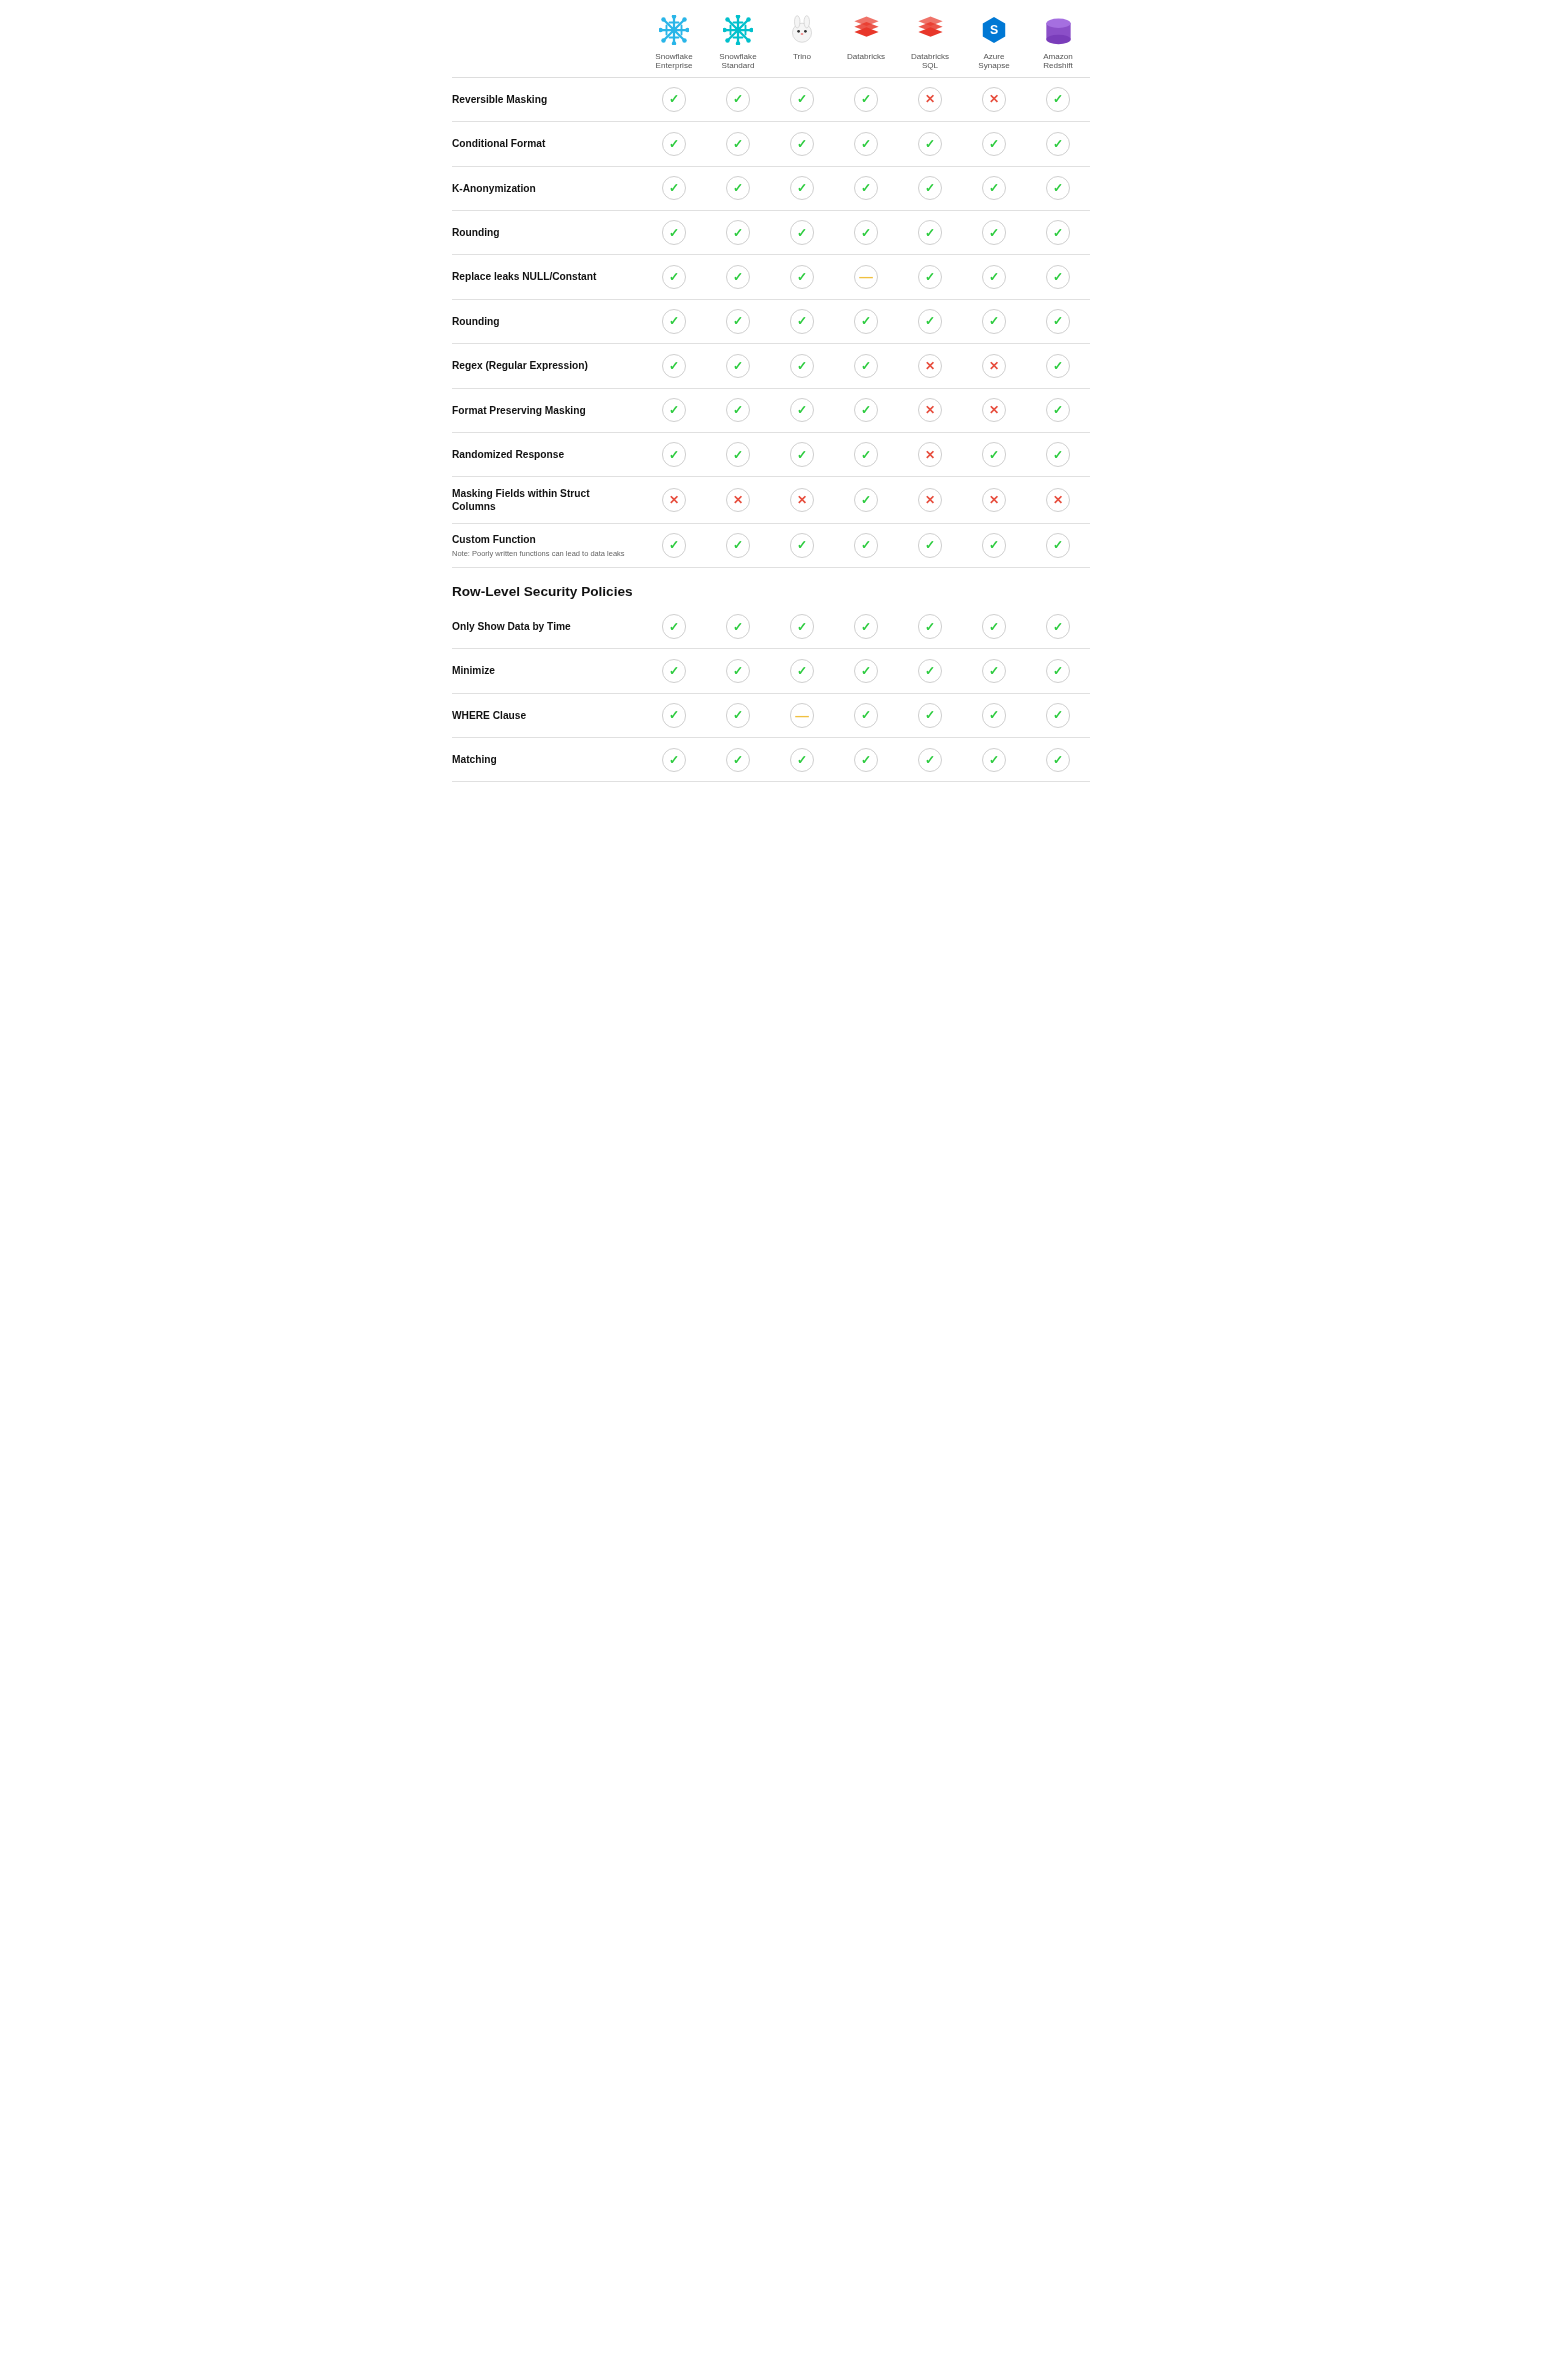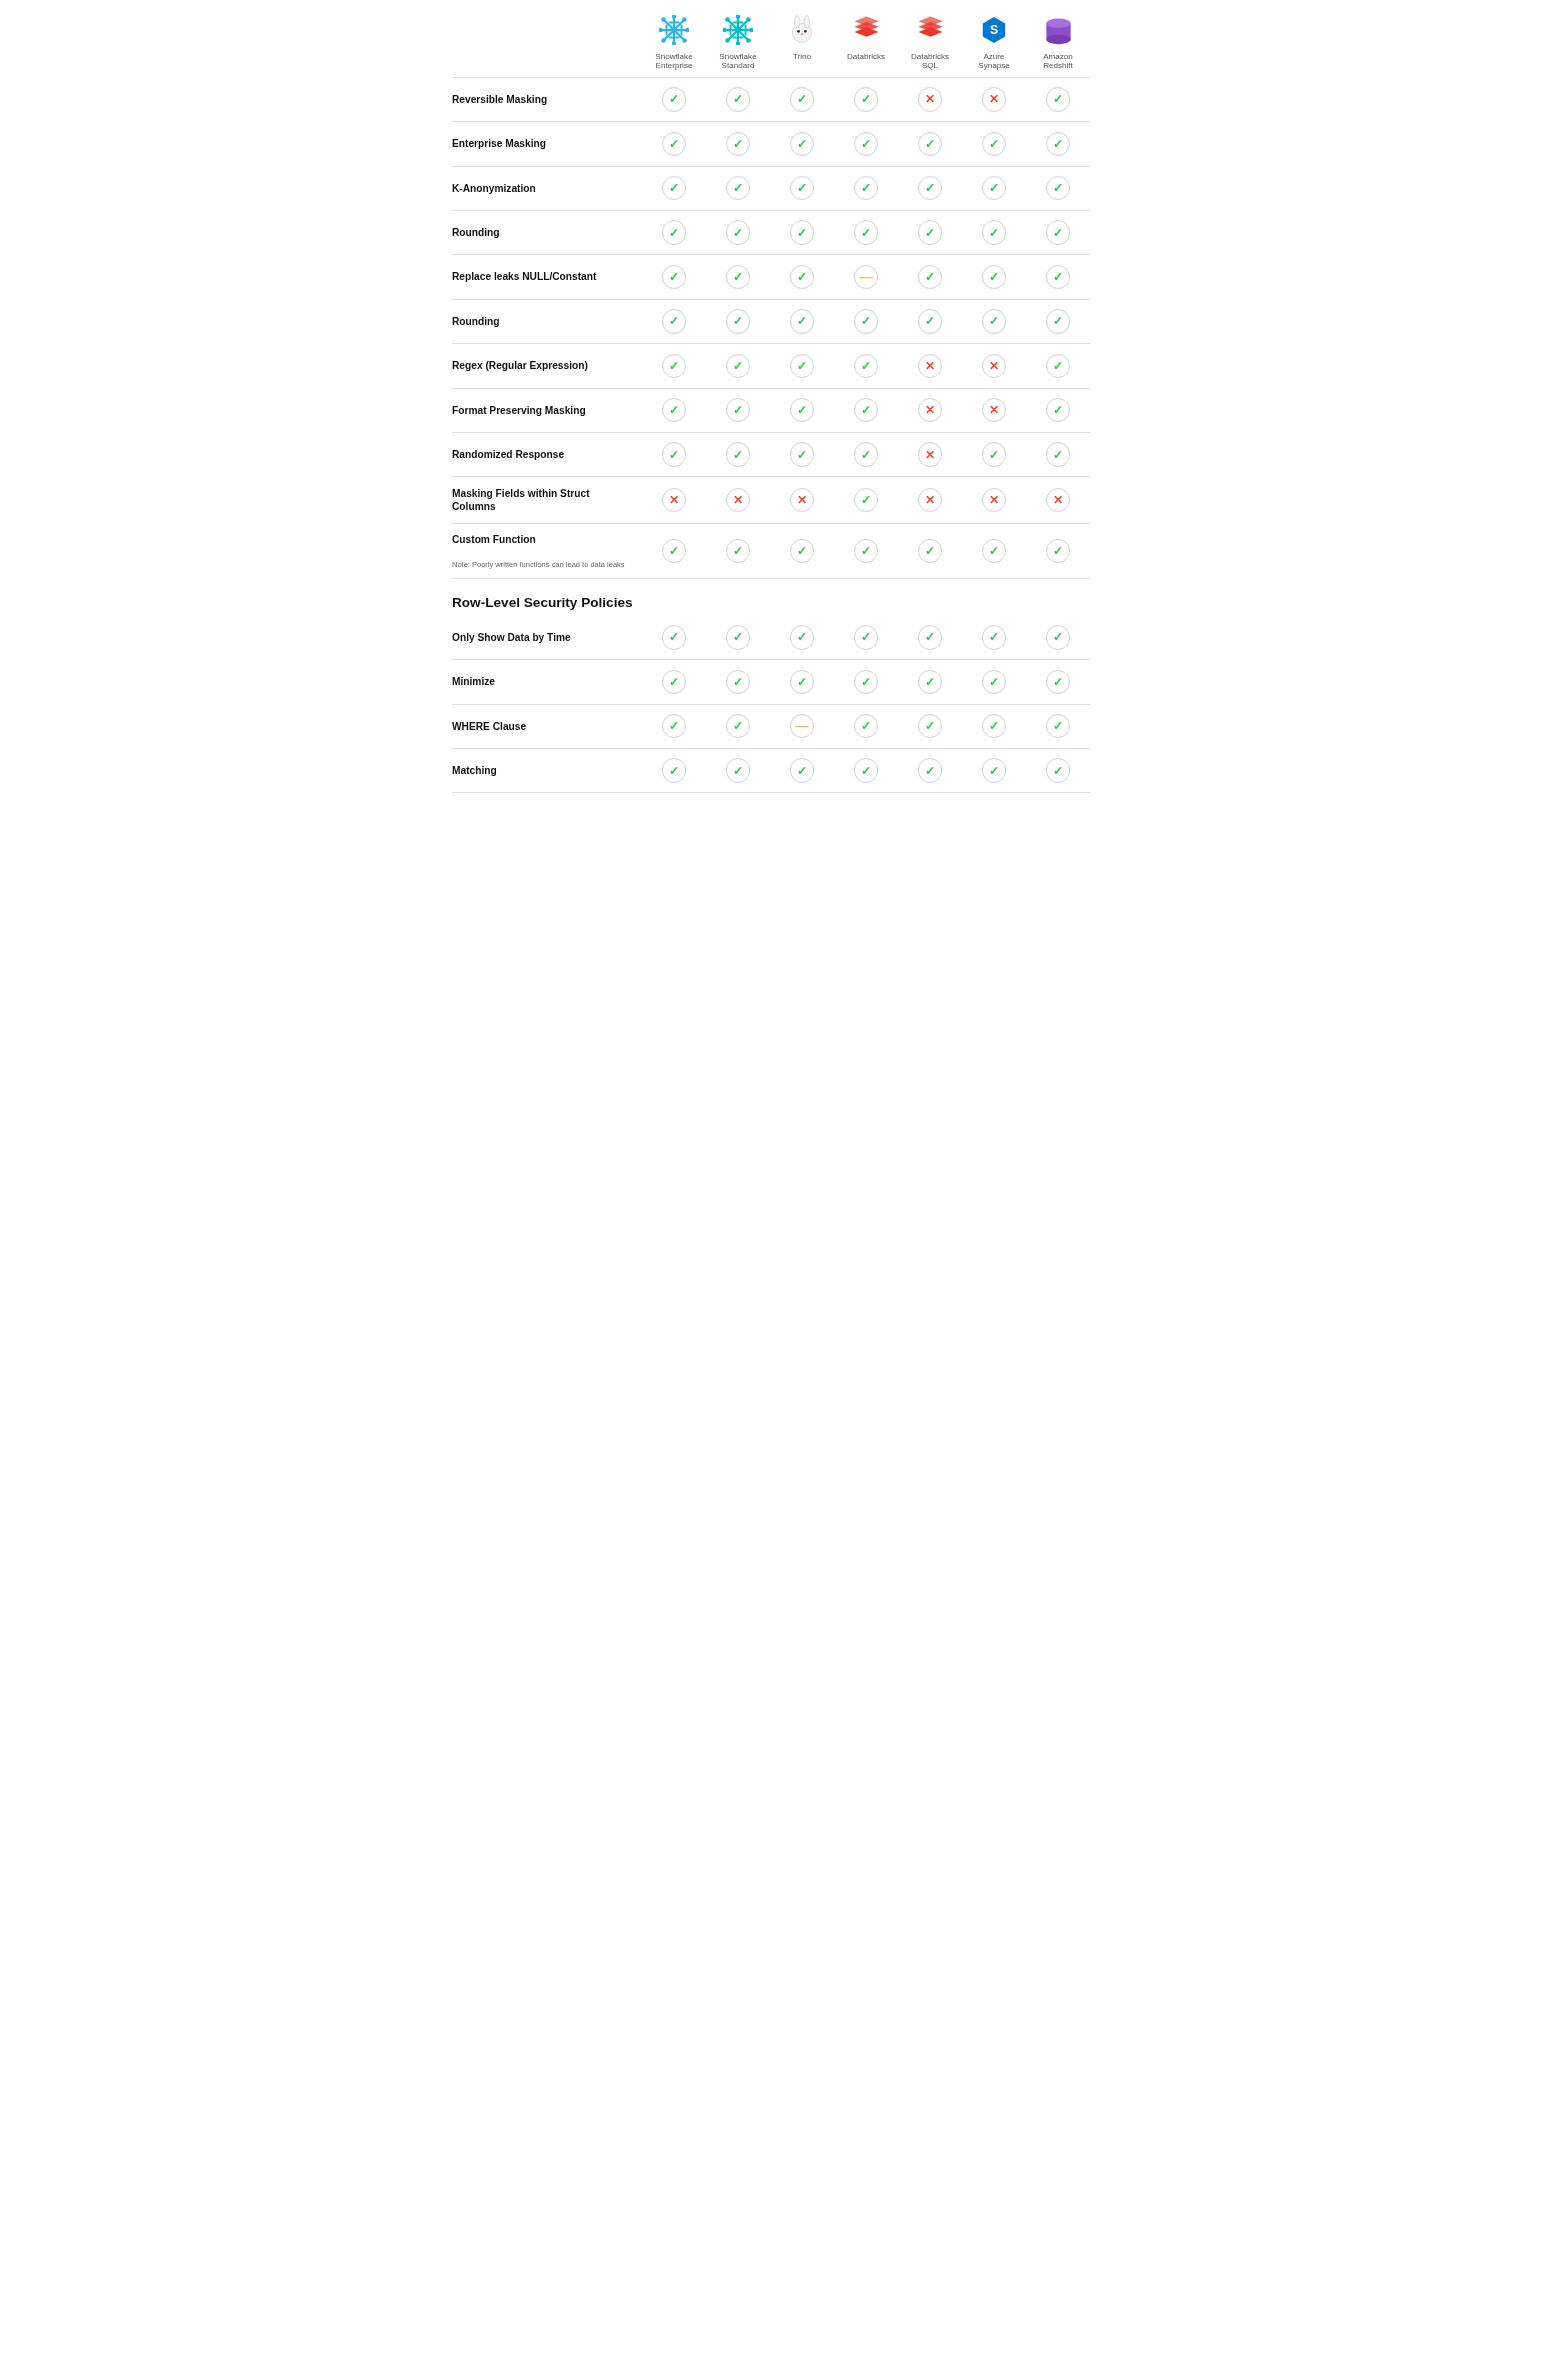--- a/index.html
+++ b/index.html
@@ -78,21 +78,21 @@
 
     .feature-name {
       font-weight: 700;
       font-size: 10.2px;
       line-height: 1.3;
     }
 
     .feature-note {
       font-size: 7.5px;
       color: #666;
-      margin-top: 13px;
+      margin-top: 2px;
       font-weight: 400;
     }
 
     .values-cols {
       display: flex;
       flex: 1;
     }
 
     .value-cell {
       flex: 1;
@@ -287,21 +287,21 @@
               </div>
               <div class="value-cell">
                 <div class="check-circle">
                   <span class="check-green">✓</span>
                 </div>
               </div>
             </div>
           </div>
           <div class="data-row">
             <div class="feature-col">
-              <div class="feature-name">Enterprise Masking</div>
+              <div class="feature-name">Conditional Format</div>
             </div>
             <div class="values-cols">
               <div class="value-cell">
                 <div class="check-circle">
                   <span class="check-green">✓</span>
                 </div>
               </div>
               <div class="value-cell">
                 <div class="check-circle">
                   <span class="check-green">✓</span>

